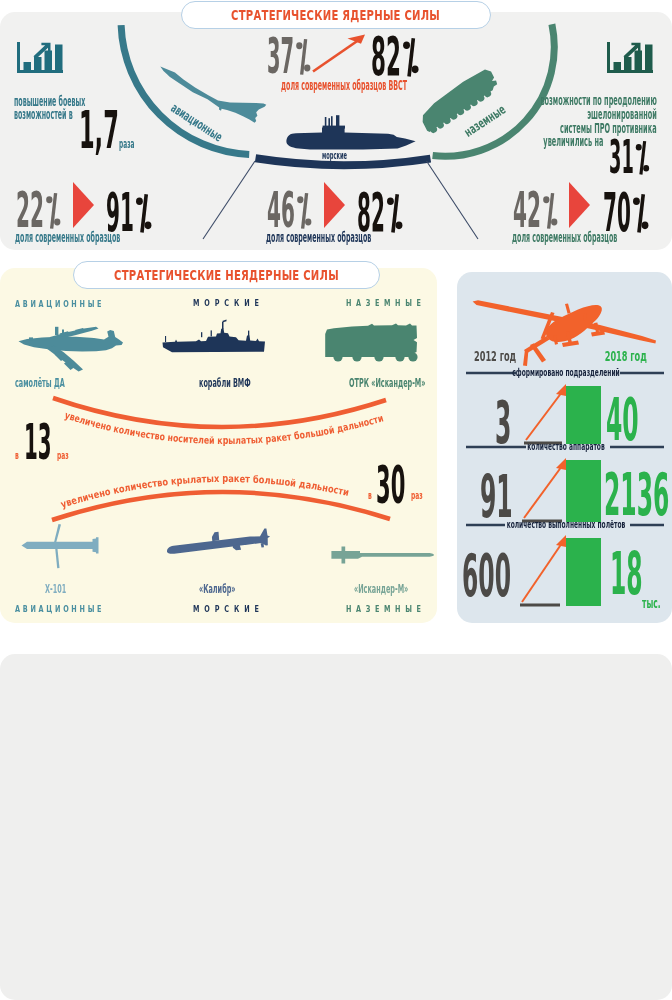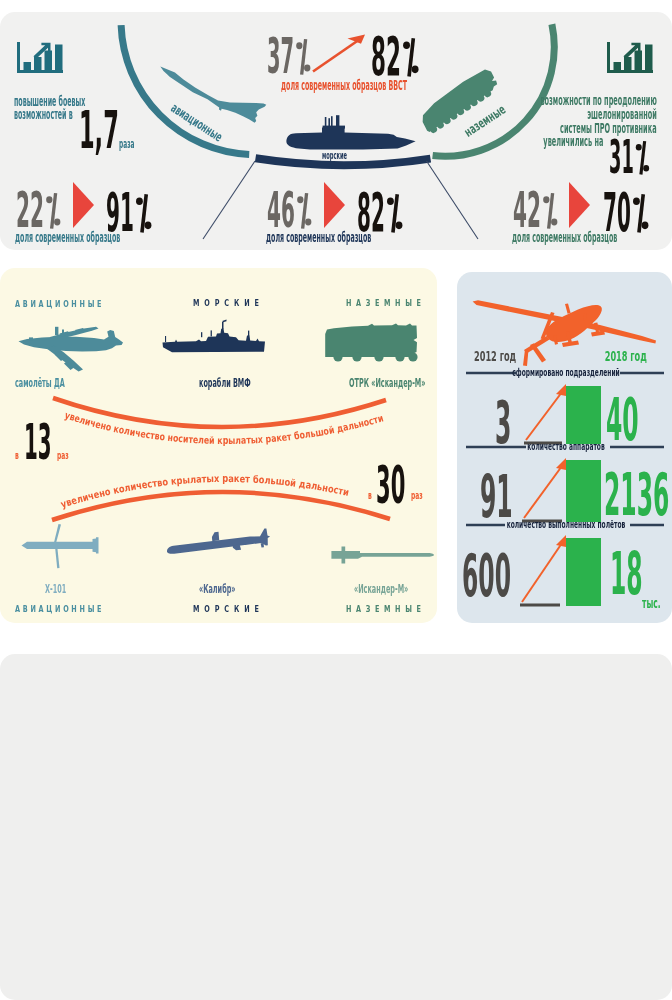--- a/index.html
+++ b/index.html
@@ -102,20 +102,23 @@
       <rect x="328.4" y="118.2" width="1.6" height="8"></rect>
       <rect x="331.0" y="116.2" width="1.6" height="10"></rect>
       <rect x="336.0" y="115.2" width="3.4" height="11"></rect>
     </g>
 
     <g fill="#4a8570" transform="translate(429,133.5) rotate(-33.5)">
       <path d="M0 -3.4 L1.4 -1 L2.4 -1 A 3.6 3.6 0 0 0 9.6 -1 L10.5 -1 A 3.6 3.6 0 0 0 17.7 -1 L18.6 -1 A 3.6 3.6 0 0 0 25.8 -1 L26.7 -1 A 3.6 3.6 0 0 0 33.9 -1 L34.8 -1 A 3.6 3.6 0 0 0 42.0 -1 L42.9 -1 A 3.6 3.6 0 0 0 50.1 -1 L51.0 -1 A 3.6 3.6 0 0 0 58.2 -1 L59.1 -1 A 3.6 3.6 0 0 0 66.3 -1 L67.2 -1 A 3.6 3.6 0 0 0 74.4 -1 L77 -1 L80 -3.4 L84 -3.4 L85.2 -7.2 L81.5 -9 L85.2 -10.8 L86 -17.5 L82 -22.5 L57 -24.2 L21 -22.5 L5 -18.5 L1 -13 Z"></path>
     </g>
   </svg>
 
+  <div class="pill" id="pill1" style="left:181px;top:1px;width:310px;height:28px;">
+    <span class="tc" style="font-size:14px;color:#e8522e;--sx:0.80;transform:scaleX(0.80);position:static;letter-spacing:0.3px;">СТРАТЕГИЧЕСКИЕ ЯДЕРНЫЕ СИЛЫ</span>
+  </div>
 
   <div class="t" style="left:14px;top:94px;font-size:14px;color:#37798a;--sx:0.5;transform:scaleX(0.5);">повышение боевых</div>
   <div class="t" style="left:14px;top:107px;font-size:14px;color:#37798a;--sx:0.5;transform:scaleX(0.5);">возможностей в</div>
   <div class="big" style="left:79px;top:104px;font-size:52px;color:#17120e;--sx:0.48;transform:scaleX(0.48);">1,7</div>
   <div class="t" style="left:119px;top:137px;font-size:13px;color:#37798a;--sx:0.5;transform:scaleX(0.5);">раза</div>
 
   <div class="tr" style="right:15px;top:93px;font-size:14px;color:#3e7a64;--sx:0.52;transform:scaleX(0.52);">возможности по преодолению</div>
   <div class="tr" style="right:15px;top:107px;font-size:14px;color:#3e7a64;--sx:0.52;transform:scaleX(0.52);">эшелонированной</div>
   <div class="tr" style="right:15px;top:121px;font-size:14px;color:#3e7a64;--sx:0.52;transform:scaleX(0.52);">системы ПРО противника</div>
   <div class="tr" style="right:69px;top:134px;font-size:14px;color:#3e7a64;--sx:0.52;transform:scaleX(0.52);">увеличились на</div>
@@ -251,20 +254,23 @@
     </g>
     <g fill="#77a496">
       <path d="M331.4 551 L341.5 551 L341.5 546.6 L345.2 546.6 L345.2 551
                L360 551 L360 553 L428 553 C432.5 553.2 434 554.2 434 555
                C434 555.8 432.5 556.6 428 556.8 L362 556.8 L358 558.7
                L345.2 558.7 L345.2 563.4 L341.5 563.4 L341.5 558.7
                L331.4 558.7 Z"></path>
     </g>
   </svg>
 
+  <div class="pill" style="left:73px;top:261px;width:307px;height:28px;">
+    <span class="tc" style="font-size:14px;color:#e8522e;--sx:0.80;transform:scaleX(0.80);position:static;letter-spacing:0.3px;">СТРАТЕГИЧЕСКИЕ НЕЯДЕРНЫЕ СИЛЫ</span>
+  </div>
 
   <div class="t" style="left:15px;top:300px;font-size:9px;color:#4a8fa0;--sx:0.8;transform:scaleX(0.8);letter-spacing:3.4px;">АВИАЦИОННЫЕ</div>
   <div class="t" style="left:193px;top:299px;font-size:9px;color:#1e3558;--sx:0.8;transform:scaleX(0.8);letter-spacing:6.1px;">МОРСКИЕ</div>
   <div class="t" style="left:346px;top:299px;font-size:9px;color:#4a8570;--sx:0.8;transform:scaleX(0.8);letter-spacing:5.8px;">НАЗЕМНЫЕ</div>
 
   <div class="t" style="left:15px;top:605px;font-size:9px;color:#4a8fa0;--sx:0.8;transform:scaleX(0.8);letter-spacing:3.4px;">АВИАЦИОННЫЕ</div>
   <div class="t" style="left:193px;top:605px;font-size:9px;color:#1e3558;--sx:0.8;transform:scaleX(0.8);letter-spacing:6.1px;">МОРСКИЕ</div>
   <div class="t" style="left:346px;top:605px;font-size:9px;color:#4a8570;--sx:0.8;transform:scaleX(0.8);letter-spacing:5.8px;">НАЗЕМНЫЕ</div>
 
   <div class="t" style="left:15px;top:377px;font-size:12px;color:#4a8fa0;--sx:0.6;transform:scaleX(0.6);">самолёты ДА</div>

